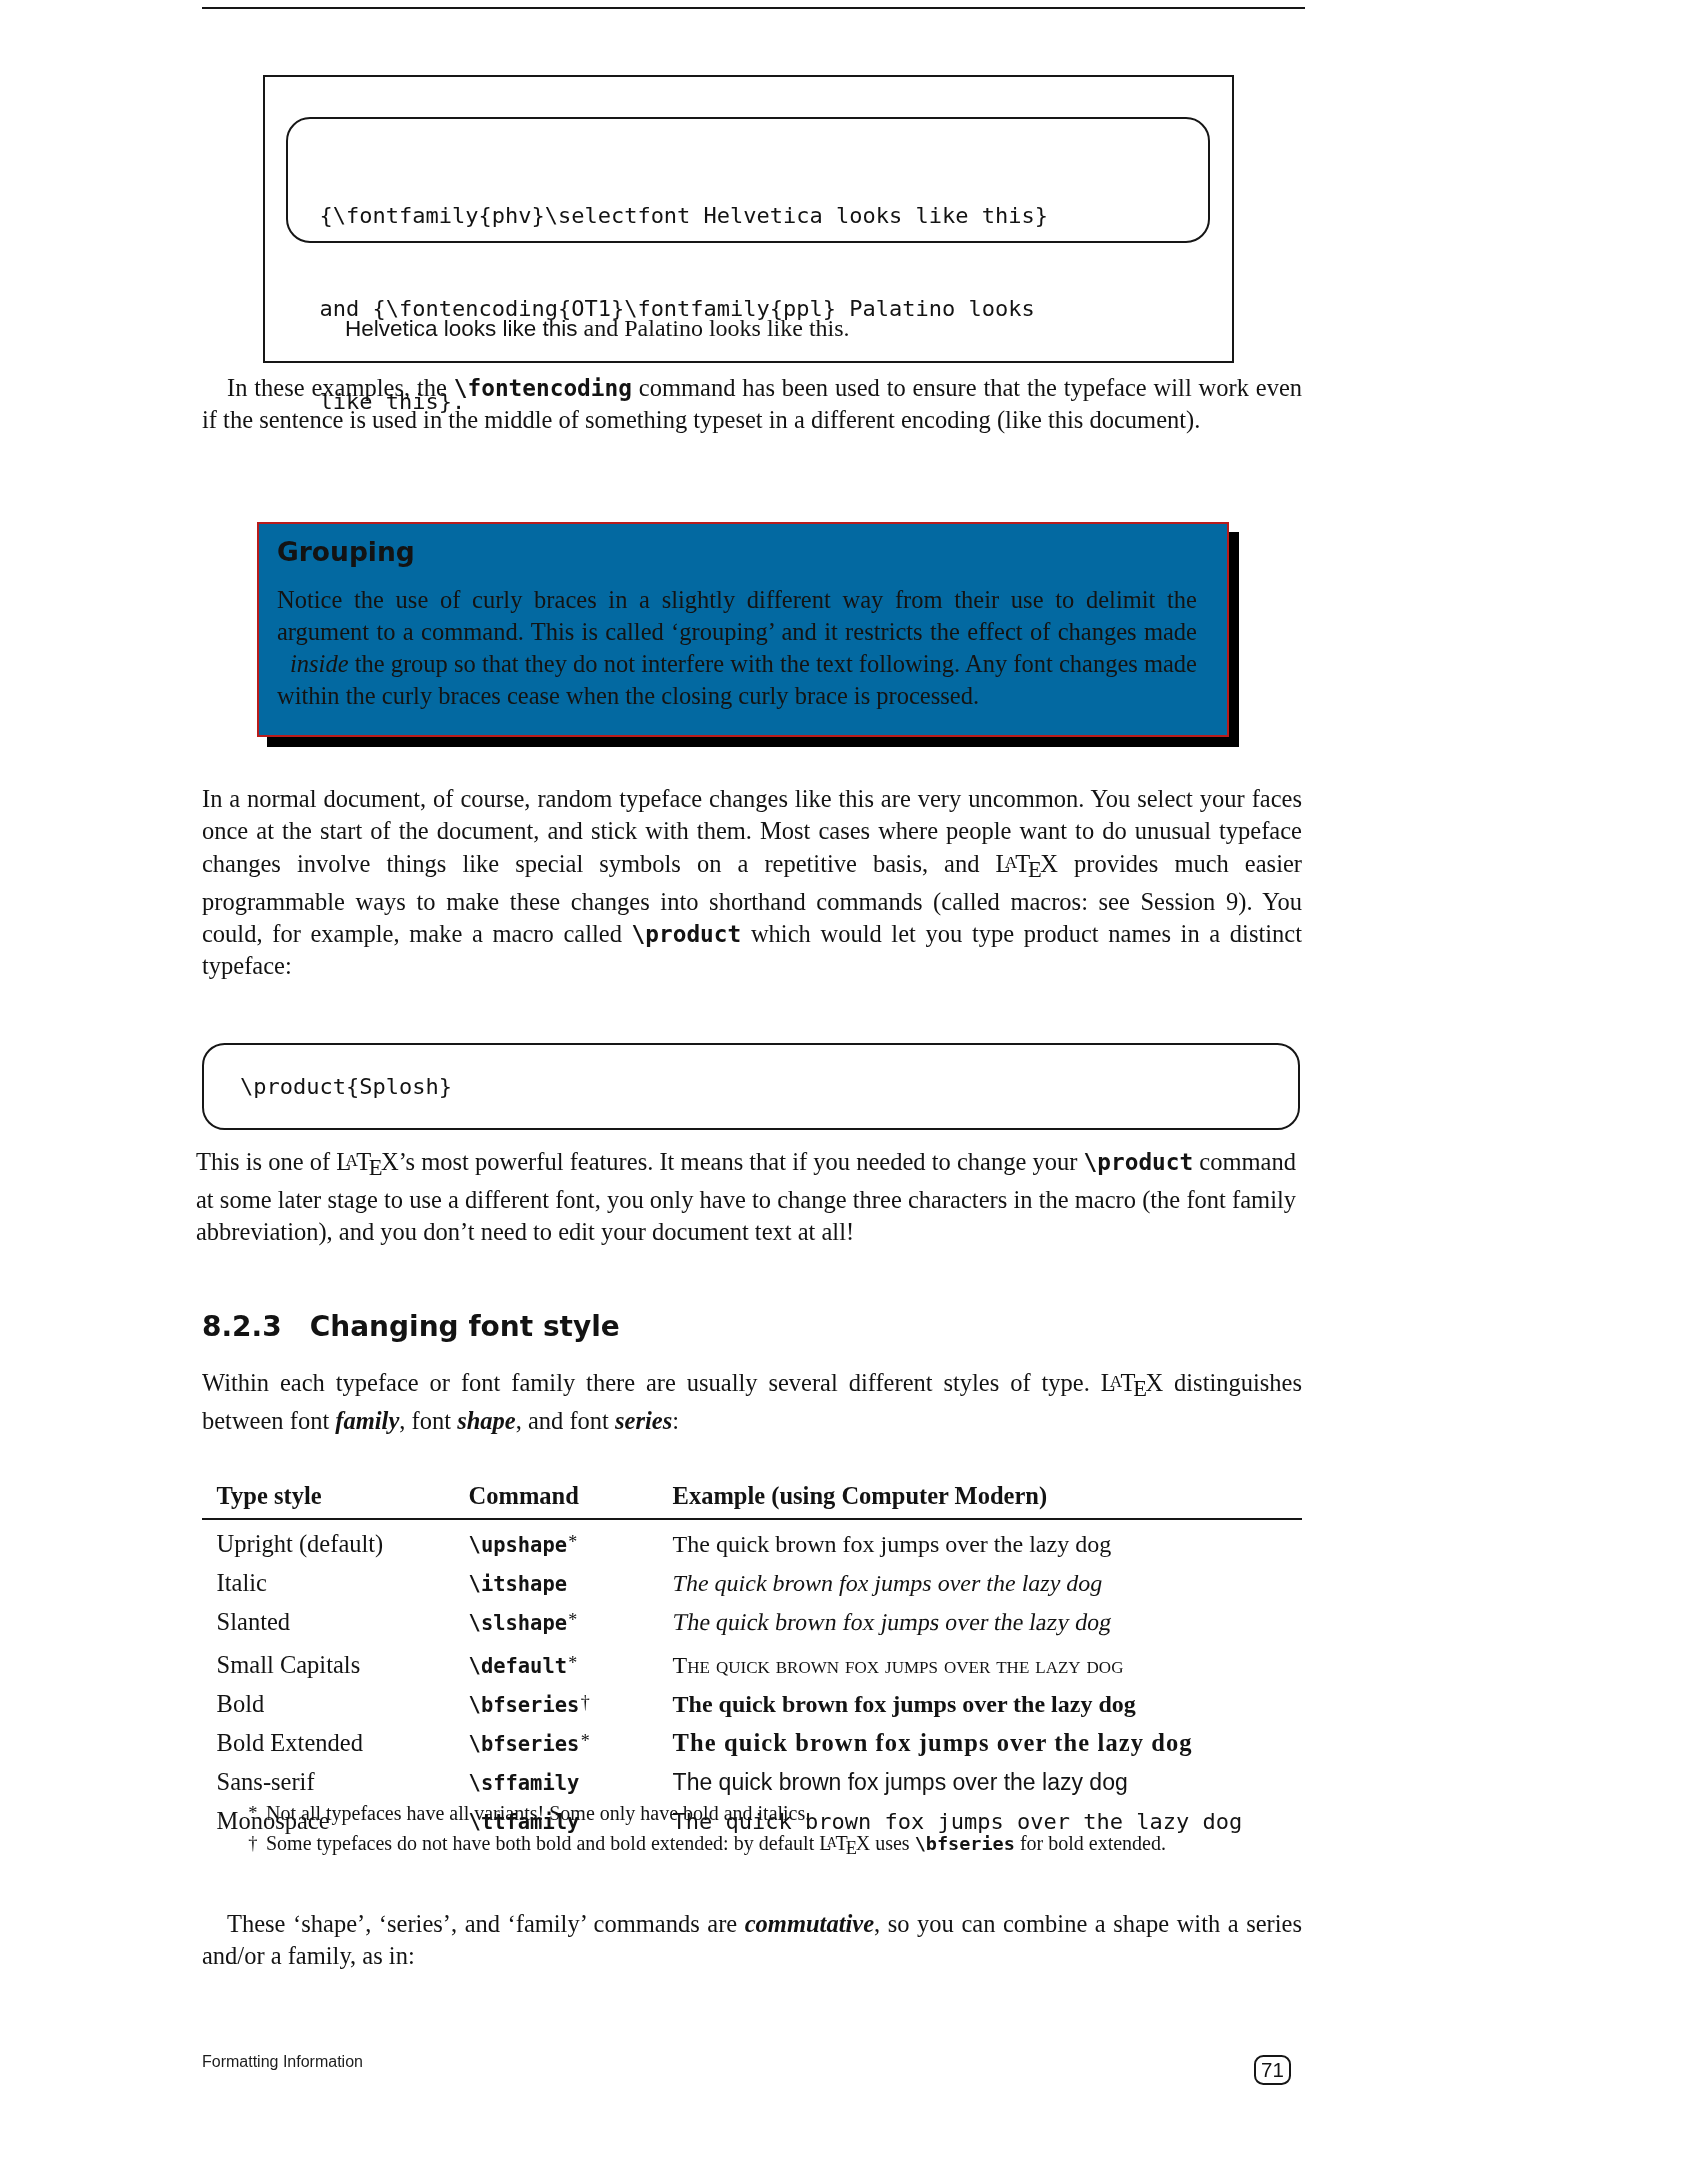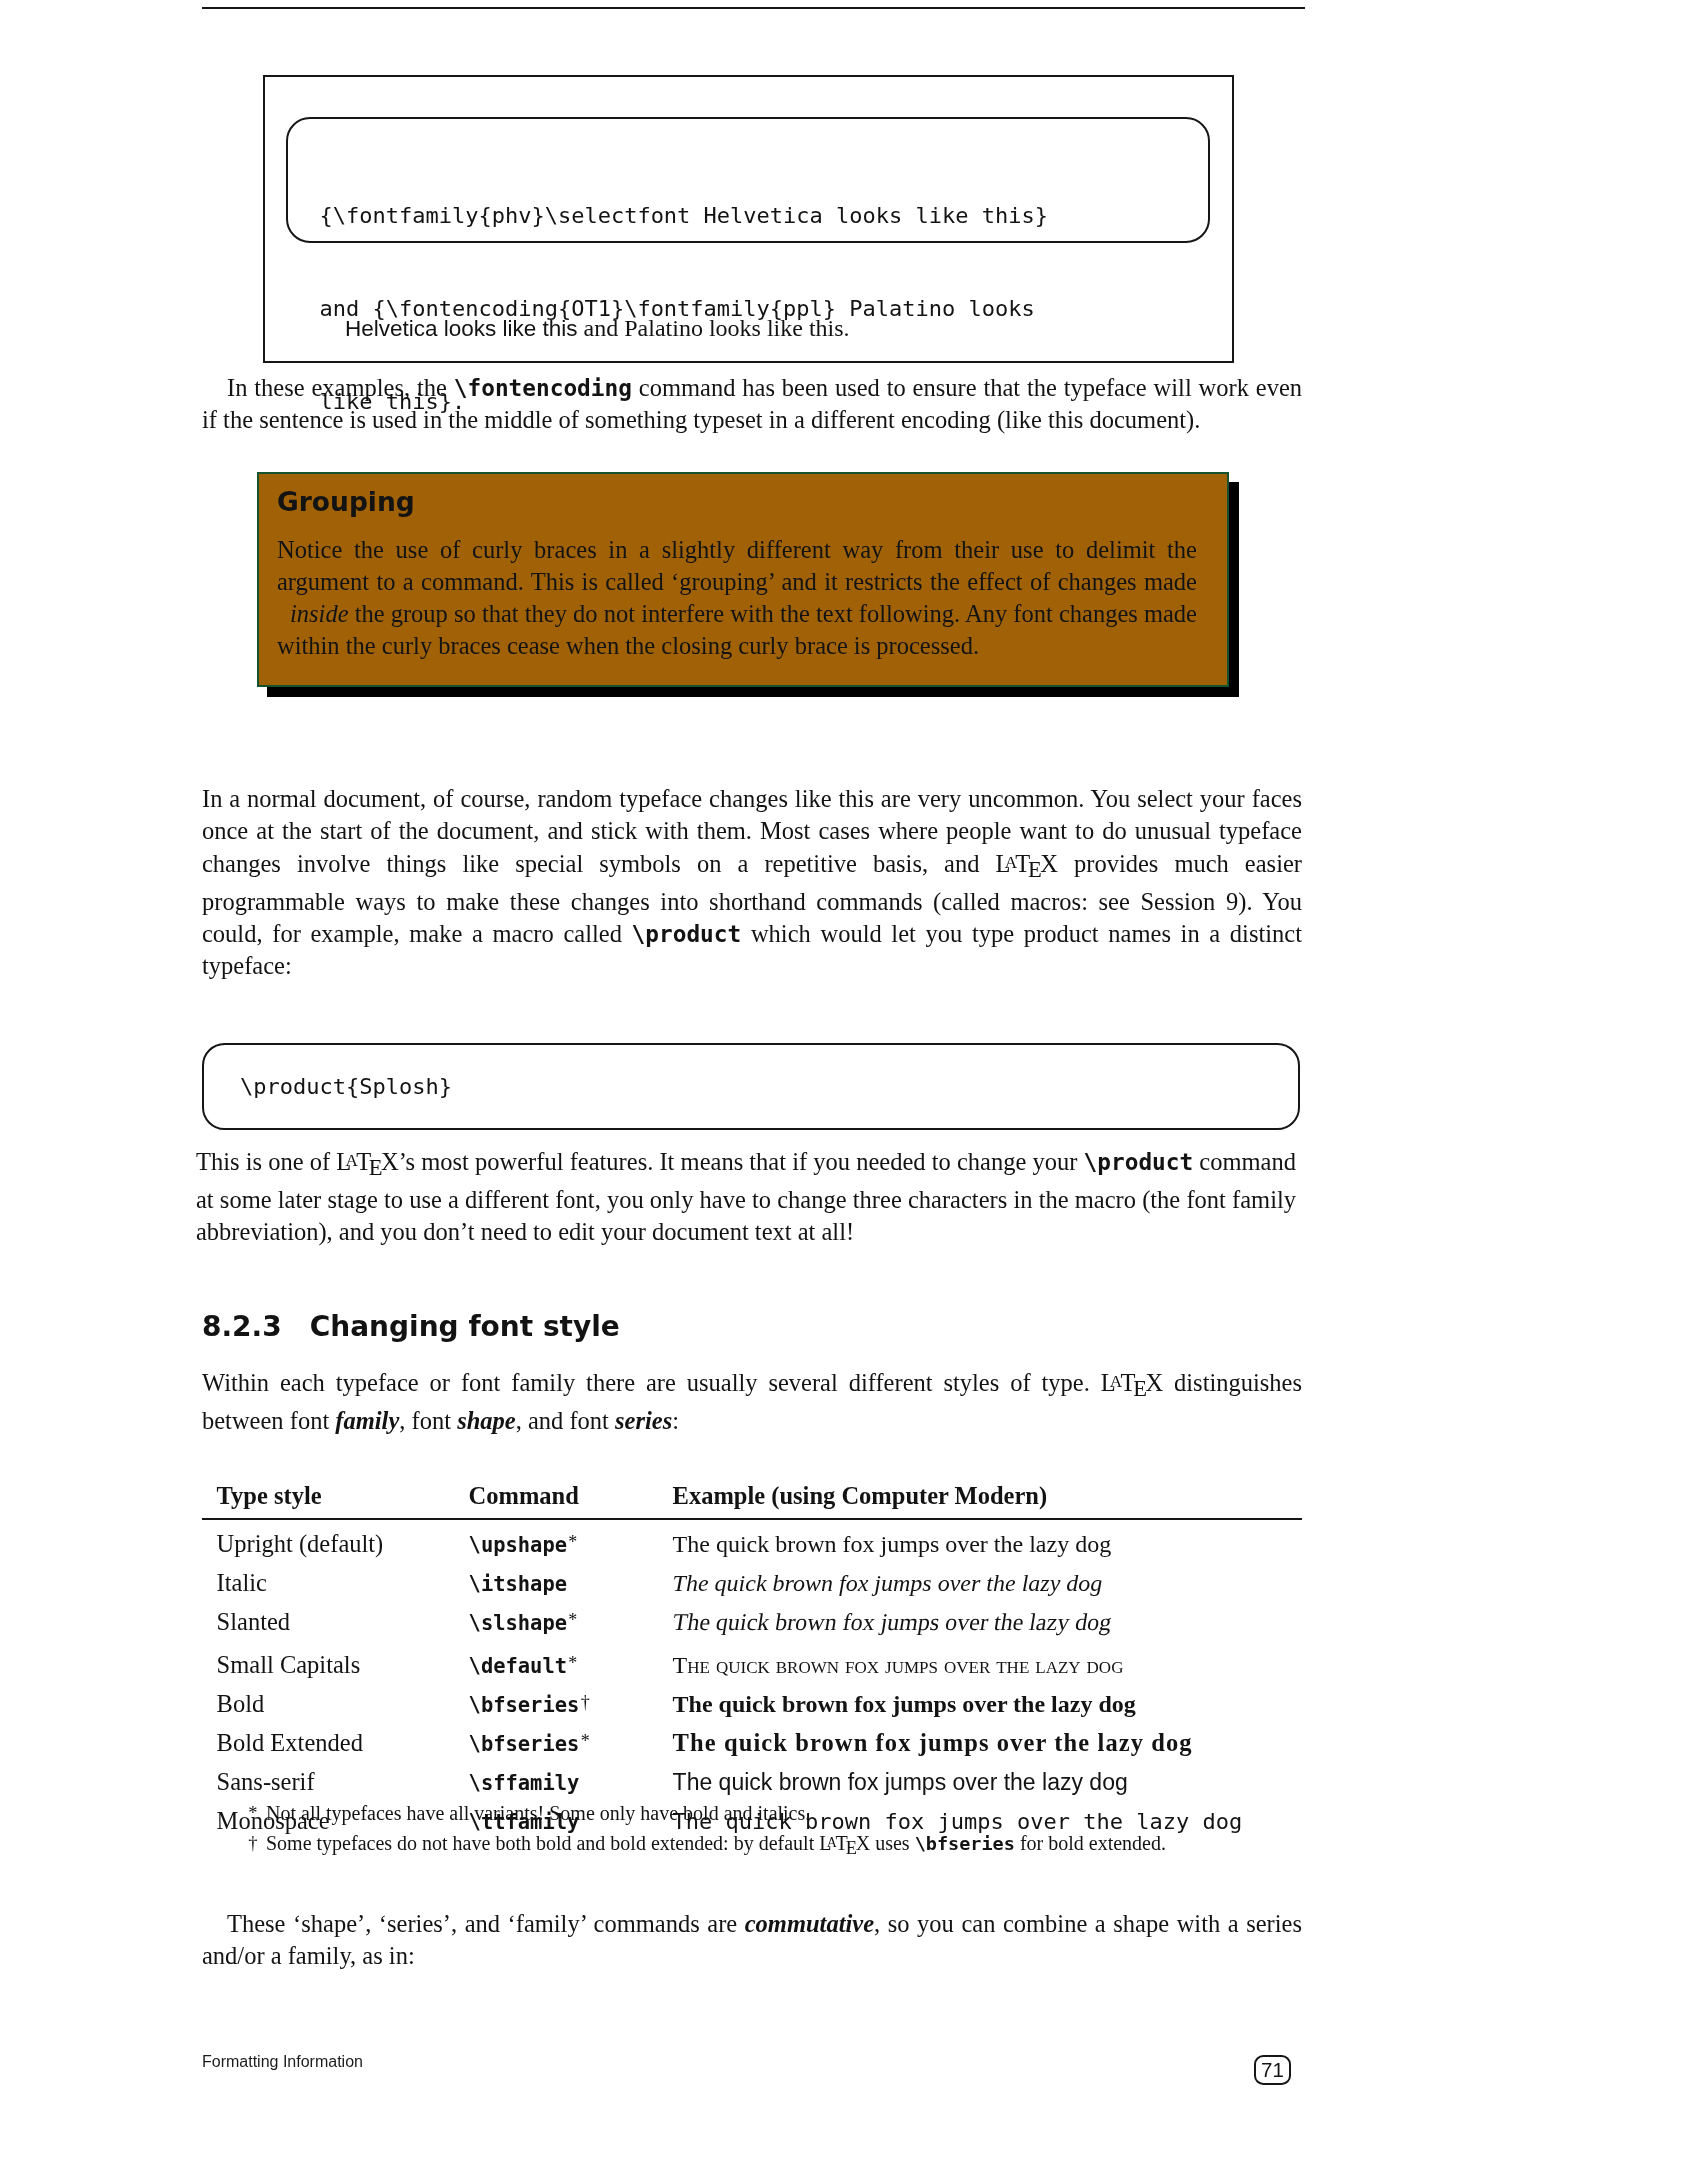--- a/index.html
+++ b/index.html
@@ -21,22 +21,22 @@
 
   
   .figure-box{left:263px;top:75px;width:967px;height:284px;border:2px solid #161616;}
   .code-box1{position:absolute;left:20.5px;top:40px;width:924px;height:126px;
     border:2px solid #161616;border-radius:24px;box-sizing:border-box;}
   .code-box1-inner{padding:18.5px 0 0 32px;font-size:22px;line-height:31px;white-space:pre;}
   .sample-line{position:absolute;left:80px;top:238px;font-size:24px;white-space:nowrap;}
   .sample-sans{font-family:"Liberation Sans", sans-serif;font-size:22.5px;}
 
   
-  .grouping-box{left:257px;top:472px;width:920px;border:2px solid #14532d;
-    box-shadow:10px 10px 0 0 #000;padding:12px 30px 22.5px 18px;background:#a16207;}
+  .grouping-box{left:257px;top:522px;width:920px;border:2px solid #b91c1c;
+    box-shadow:10px 10px 0 0 #000;padding:12px 30px 22.5px 18px;background:#0369a1;}
   .grouping-title{font-size:26.5px;margin-bottom:17px;}
   .grouping-body{font-size:24.5px;line-height:32px;text-align:justify;}
 
   
   .code-box2{left:202px;top:1043px;width:1098px;height:87px;border:2px solid #161616;
     border-radius:22.5px;box-sizing:border-box;display:flex;align-items:center;
     padding-left:36px;font-size:22px;}
 
   .section-heading{left:202px;top:1310px;font-size:28px;}
   .section-number{margin-right:28px;}

